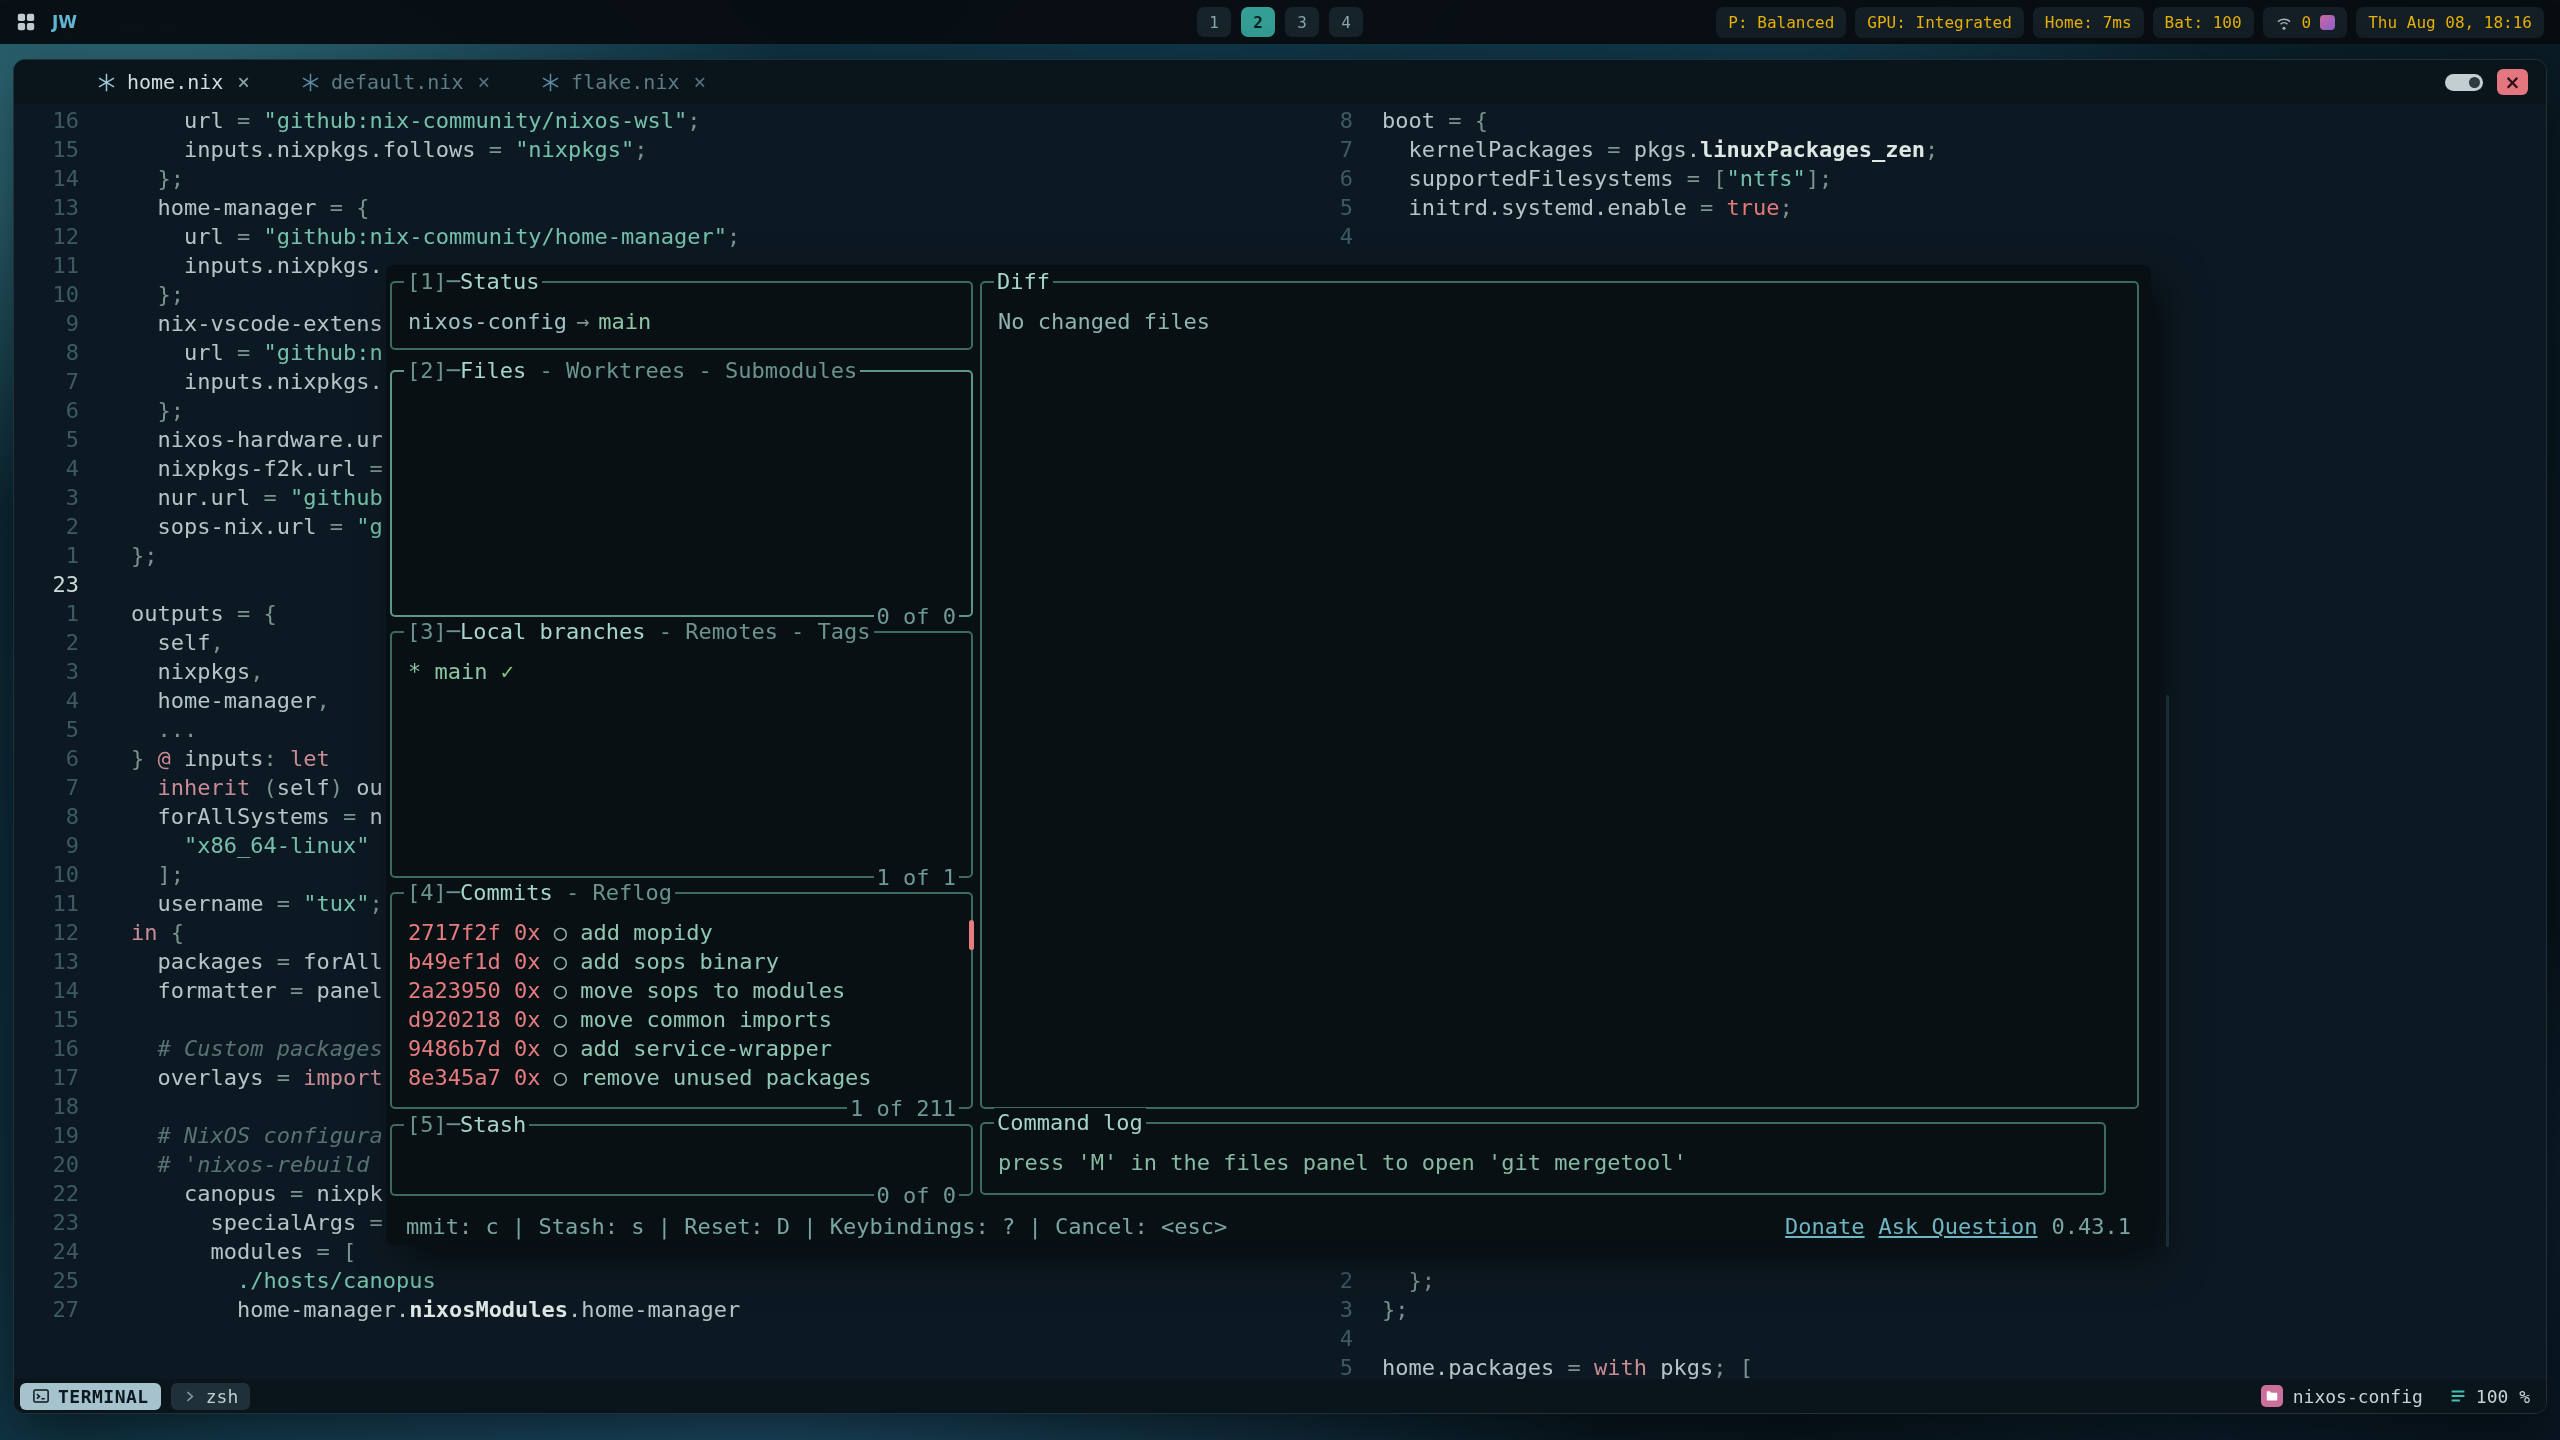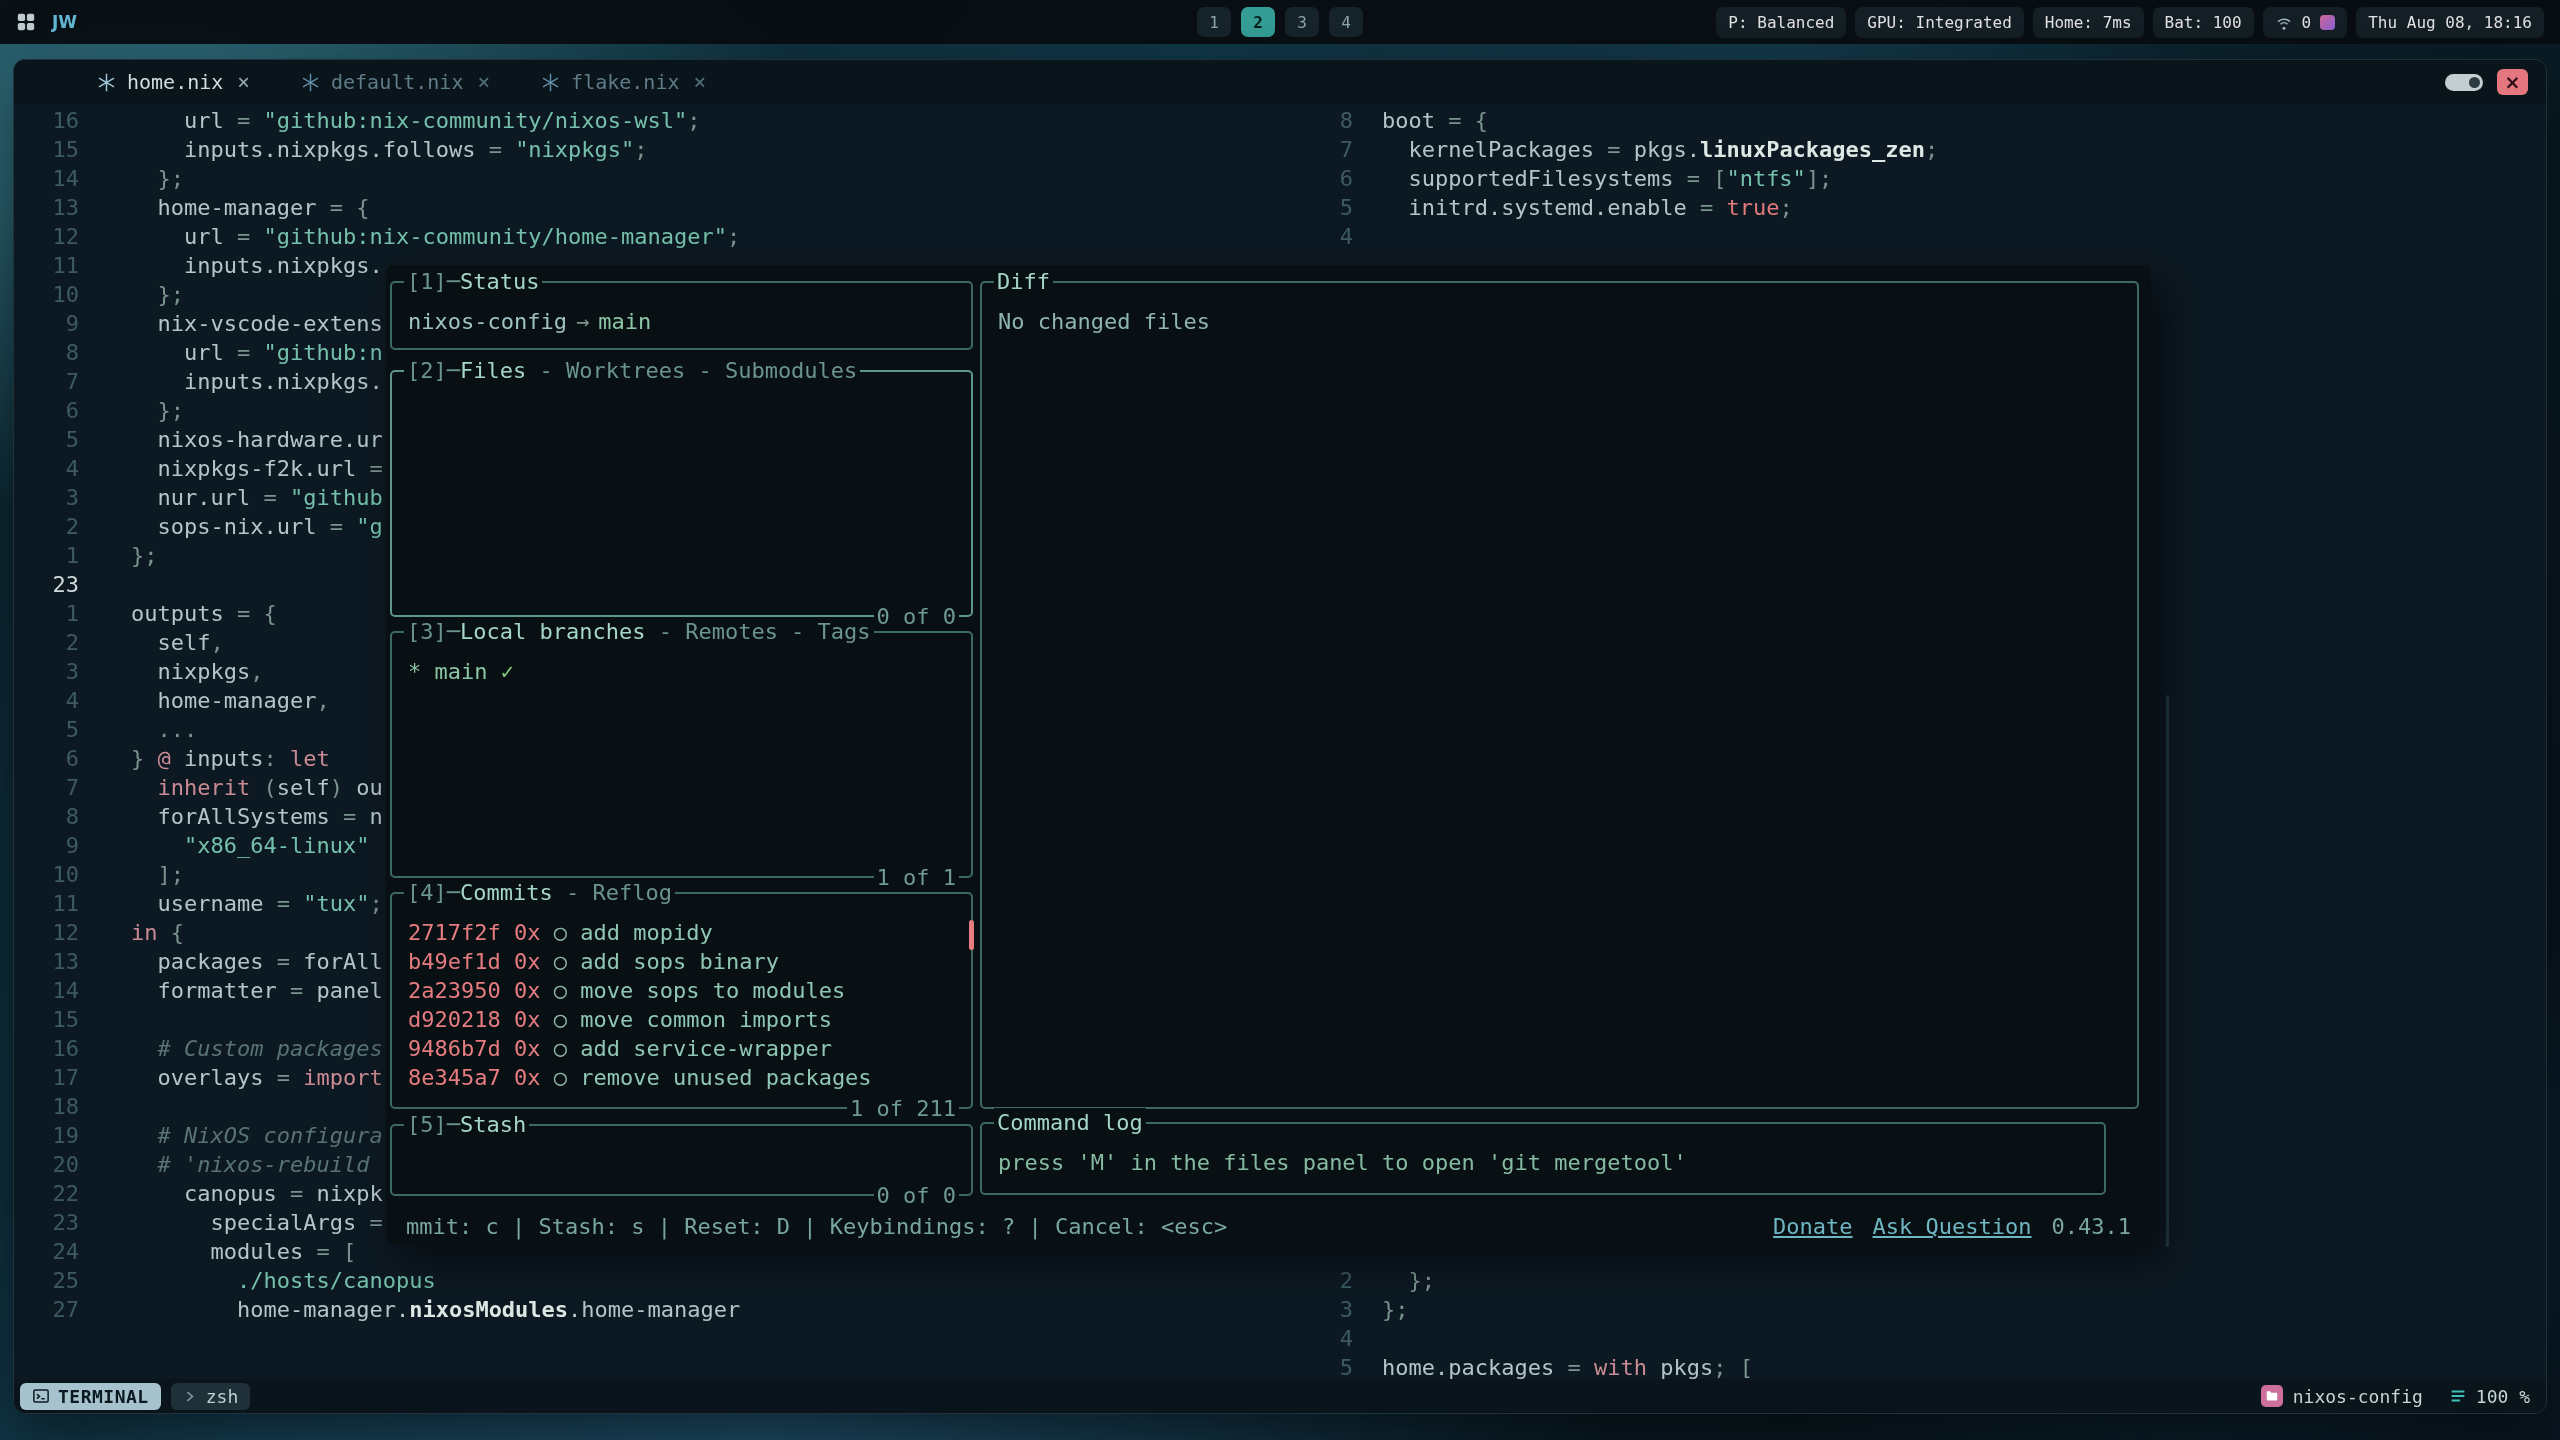--- a/index.html
+++ b/index.html
@@ -18,21 +18,21 @@
     justify-content:space-between;padding:0 16px;background:rgba(8,13,17,.94);}
   .tb-left{display:flex;align-items:center;gap:16px;color:#c2ced2;}
   .apps-btn{display:flex;align-items:center;color:#c2ced2;}
   .kbd-badge{color:#64b9d5;font:700 17px "DejaVu Sans",sans-serif;}
   .tb-center{position:absolute;left:50%;top:50%;transform:translate(-50%,-50%);display:flex;gap:10px;}
   .ws{width:34px;height:30px;border-radius:7px;background:#17242b;color:#8fa8af;display:flex;
     align-items:center;justify-content:center;font-size:16px;}
   .ws.active{background:#35a097;color:#05211e;font-weight:700;}
   .tb-right{display:flex;align-items:center;gap:9px;}
   .chiprow{display:flex;gap:9px;}
-  .chip{background:#141f26;border-radius:7px;padding:6px 12px;color:#e5e5e5;font-size:16px;
+  .chip{background:#141f26;border-radius:7px;padding:6px 12px;color:#eab308;font-size:16px;
     display:flex;align-items:center;gap:9px;white-space:pre;}
   .swatch{width:15px;height:15px;border-radius:4px;background:linear-gradient(135deg,#d0699c,#8e62d8);display:inline-block;}
   .tray svg{color:#a4bac0;}
 
   
   .window{position:absolute;left:13px;top:59px;width:2534px;height:1355px;background:#0d1922;
     border-radius:12px;border:1px solid #1f313b;box-shadow:0 24px 70px rgba(0,0,0,.6);
     display:flex;flex-direction:column;overflow:hidden;}
   .tabbar{flex:0 0 44px;display:flex;align-items:center;background:#0a141b;padding-left:72px;position:relative;}
   .tab{display:flex;align-items:center;gap:10px;padding:0 10px;margin-right:30px;color:#5f7d88;
@@ -90,21 +90,21 @@
   .b-check{color:#7ec77c;}
   .commit{height:29px;white-space:pre;}
   .c-hash{color:#e67c80;}
   .c-auth{color:#e67c80;}
   .c-node{color:#8fb5ac;}
   .c-msg{color:#8fc7b2;}
   .lg-thumb{position:absolute;right:-3px;top:26px;width:5px;height:30px;background:#e67c80;border-radius:3px;}
   .diff-content{color:#8fb5ae;}
   .cmdlog-content{color:#86bba2;}
   .lg-keybar{position:absolute;left:20px;right:20px;top:947px;display:flex;justify-content:space-between;color:#79a69e;white-space:pre;}
-  .kright{display:flex;gap:20px;}
+  .kright{display:flex;gap:14px;}
   .link{color:#6fb6c2;text-decoration:underline;}
 
   
   .statusline{flex:0 0 34px;background:#0a141b;display:flex;align-items:center;padding:0 16px 0 6px;
     gap:10px;font-size:18px;}
   .mode-badge{display:flex;align-items:center;gap:8px;background:#a6c2cd;color:#0b1920;font-weight:700;
     border-radius:6px;padding:3px 12px;letter-spacing:.5px;}
   .shell-chip{display:flex;align-items:center;gap:8px;background:#203039;color:#bdd0d3;border-radius:6px;padding:3px 12px;}
   .shell-chip svg{color:#7f99a3;}
   .sl-right{margin-left:auto;display:flex;align-items:center;gap:26px;}

